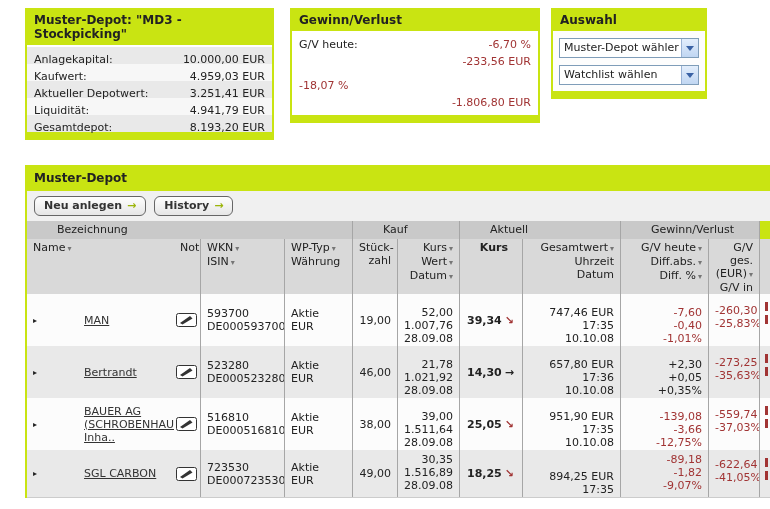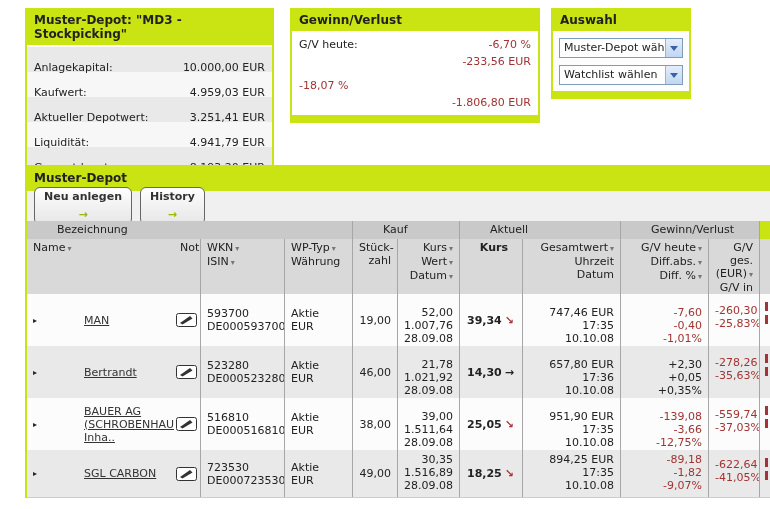--- a/index.html
+++ b/index.html
@@ -4,46 +4,46 @@
 <style>
   * { margin:0; padding:0; box-sizing:border-box; }
   html,body { width:770px; height:509px; background:#fff; font-family:"DejaVu Sans","Liberation Sans",sans-serif; }
   body { position:relative; overflow:hidden; font-size:11px; color:#222; }
 
   .panel { position:absolute; border-left:2px solid #c9e412; border-right:2px solid #c9e412; background:#fff; }
   .panel-title { background:#c9e412; color:#222; font-weight:bold; font-size:12px; padding:5px 7px 4px; }
   .panel-foot { height:8px; background:#c9e412; }
 
   #panel-depot { left:25px; top:8px; width:249px; }
-  .p-row { display:flex; justify-content:space-between; height:25px; line-height:17px; padding:12px 7px; }
+  .p-row { display:flex; justify-content:space-between; height:17px; line-height:17px; padding:4px 7px; }
   .p-row:nth-child(odd) { background:#e9e9e9; }
   .p-row:nth-child(even) { background:#f7f7f7; }
   .p-gap { height:2px; background:#fff; }
 
   #panel-gv { left:290px; top:8px; width:250px; }
   .gv-block { padding:3px 7px 4px; }
   .gv-line { display:flex; justify-content:space-between; height:17px; line-height:17px; }
   .gv-block:nth-of-type(1) { background:#f7f7f7; }
   .gv-block:nth-of-type(2) { background:#e9e9e9; }
   .neg { color:#a13434; }
   .pos { color:#222; }
 
-  #panel-auswahl { left:551px; top:8px; width:140px; }
+  #panel-auswahl { left:551px; top:8px; width:156px; }
   .aw-body { padding:7px 6px 6px; background:#fdfdfd; }
   .selectbox { display:flex; align-items:stretch; border:1px solid #7f9db9; background:#fff; height:20px; margin-bottom:7px; cursor:default; }
   .selectbox:last-child { margin-bottom:0; }
   .sel-text { flex:1; line-height:18px; padding-left:4px; white-space:nowrap; overflow:hidden; }
   .sel-btn { width:17px; background:linear-gradient(#e3eefc,#c0d6f2); border-left:1px solid #9ab3d5; display:flex; align-items:center; justify-content:center; }
   .sel-arr { width:0; height:0; border-left:4px solid transparent; border-right:4px solid transparent; border-top:5px solid #3a62a5; }
 
   #table-sec { position:absolute; left:25px; top:165px; width:745px; overflow:hidden; border-left:2px solid #c9e412; }
   #table-inner { width:767px; }
   .t-title { background:#c9e412; font-weight:bold; font-size:12px; padding:6px 7px 5px; height:26px; }
   .t-buttons { background:#f0f0f0; height:30px; padding:4px 7px; display:flex; gap:8px; align-items:center; }
-  .tbtn { font-family:inherit; font-size:11px; font-weight:bold; color:#333; border:1px solid #666; border-radius:6px; background:linear-gradient(#fefefe,#e6e6e6); padding:2px 9px 3px; cursor:pointer; display:inline-flex; gap:5px; align-items:center;flex-direction:column; }
+  .tbtn { font-family:inherit; font-size:11px; font-weight:bold; color:#333; border:1px solid #666; border-radius:6px; background:linear-gradient(#fefefe,#e6e6e6); padding:2px 9px 3px; cursor:pointer; display:inline-flex; gap:5px; align-items:center; }
   .barrow { color:#9cb50a; font-weight:bold; }
 
   .tgrid { display:grid; grid-template-columns:147px 26px 84px 68px 45px 62px 63px 98px 88px 51px 35px; border-bottom:1px solid #ccc; }
   .cell { padding:2px 6px; line-height:13px; overflow:hidden; }
   .bl { border-left:1px solid #a6a6a6; }
   .grow { background:#c9c9c9; height:18px;padding-left:30px; }
   .srow { background:#d9d9d9; height:55px; }
   .ra { text-align:right; }
   .sarr { color:#767676; font-size:8px; margin-left:2px; }
   .limecell { background:#c9e412; }
@@ -223,21 +223,21 @@
           <span>EUR</span>
         </div>
       <div class="cell drow-b h52 bl vc ra" style="justify-content:flex-end">46,00</div>
       <div class="cell drow-b h52 bl ra padt6"><span>21,78</span><br><span>1.021,92</span><br><span>28.09.08</span></div>
       <div class="cell drow-b h52 bl vc ra" style="justify-content:flex-end;padding-right:8px">
           <span class="kursval">14,30</span>
           <span class="trend-right">→</span>
         </div>
       <div class="cell drow-b h52 bl ra padt6"><span>657,80 EUR</span><br><span>17:36</span><br><span>10.10.08</span></div>
       <div class="cell drow-b h52 bl ra padt6 pos"><span>+2,30</span><br><span>+0,05</span><br><span>+0,35%</span></div>
-      <div class="cell drow-b h52 bl ra neg" style="padding-top:10px"><span>-278,26</span><br><span>-35,63%</span></div>
+      <div class="cell drow-b h52 bl ra neg" style="padding-top:10px"><span>-273,25</span><br><span>-35,63%</span></div>
       <div class="cell drow-b h52 bl cutcol">
           <div class="redbar"></div>
           <div class="redbar"></div>
         </div>
 
       <div class="cell drow-a h52 vc">
           <span class="expand">▸</span>
           <span class="namelink">BAUER AG (SCHROBENHAUSEN) Inha..</span>
         </div>
       <div class="cell drow-a h52 vc" style="padding:2px">
@@ -285,21 +285,21 @@
       <div class="cell drow-b h47 bl vc2">
           <span>Aktie</span>
           <span>EUR</span>
         </div>
       <div class="cell drow-b h47 bl vc ra" style="justify-content:flex-end">49,00</div>
       <div class="cell drow-b h47 bl ra" style="padding-top:3px"><span>30,35</span><br><span>1.516,89</span><br><span>28.09.08</span></div>
       <div class="cell drow-b h47 bl vc ra" style="justify-content:flex-end;padding-right:8px">
           <span class="kursval">18,25</span>
           <span class="trend-down">↘</span>
         </div>
-      <div class="cell drow-b h47 bl ra" style="padding-top:3px"><span>894,25 EUR</span><br><span>17:35</span><br><span>10.10.08</span></div>
+      <div class="cell drow-b h47 bl ra" style="padding-top:20px"><span>894,25 EUR</span><br><span>17:35</span><br><span>10.10.08</span></div>
       <div class="cell drow-b h47 bl ra neg" style="padding-top:3px"><span>-89,18</span><br><span>-1,82</span><br><span>-9,07%</span></div>
       <div class="cell drow-b h47 bl ra neg" style="padding-top:8px"><span>-622,64</span><br><span>-41,05%</span></div>
       <div class="cell drow-b h47 bl cutcol">
           <div class="redbar"></div>
           <div class="redbar"></div>
         </div>
     </div>
   </div>
 </div>
 

